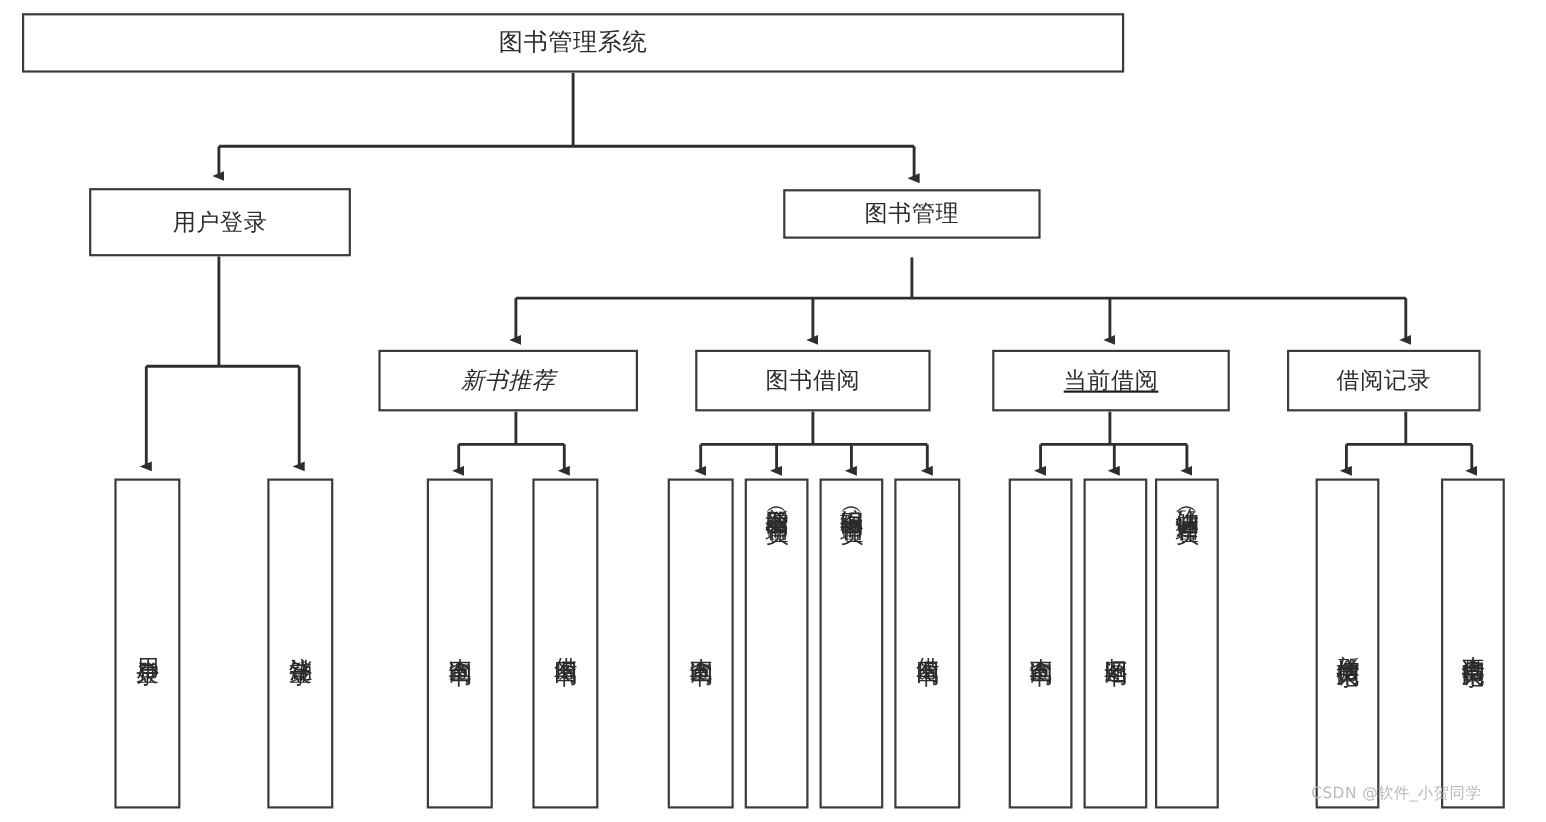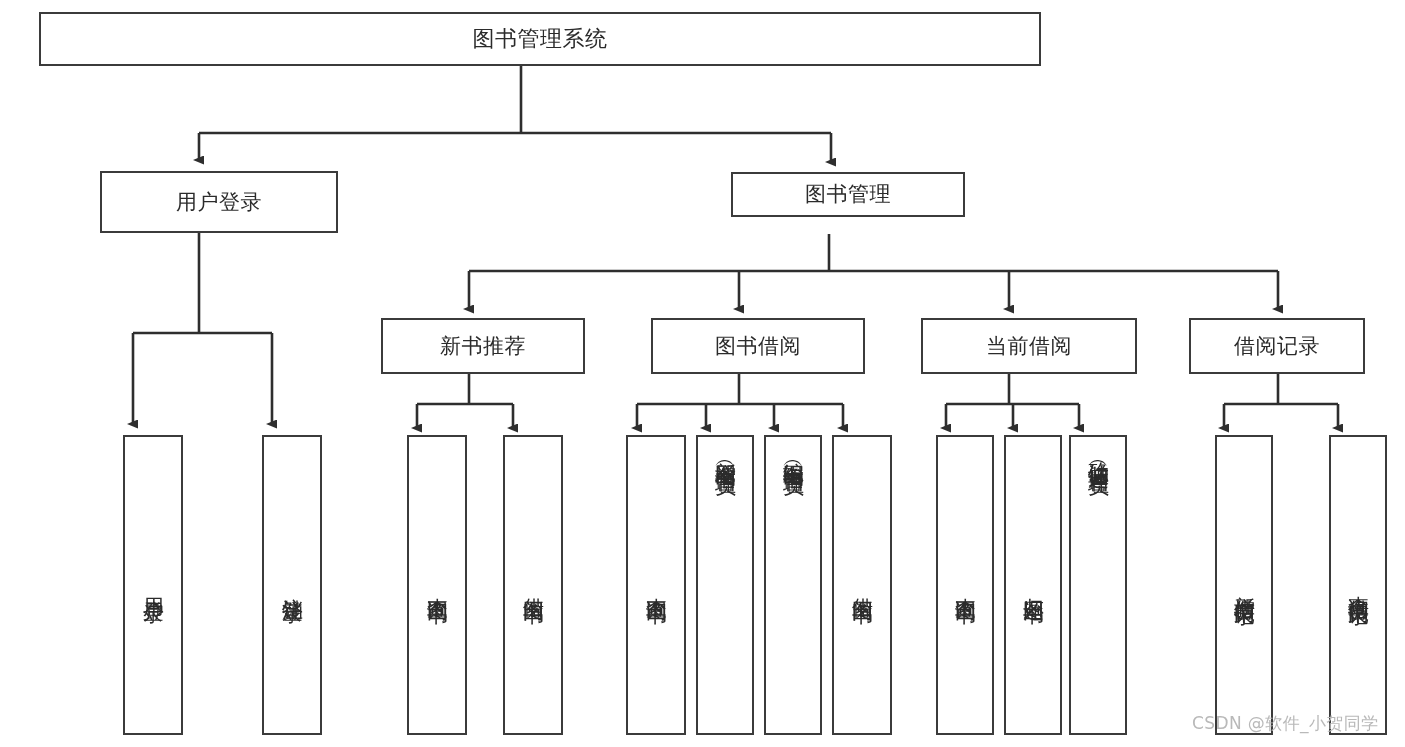--- a/index.html
+++ b/index.html
@@ -22,21 +22,20 @@
   }
   .node{
     position:absolute;
     box-sizing:border-box;
     background:#ffffff;
     border:2px solid #3b3b3b;
     display:flex;
     align-items:center;
     justify-content:center;
     color:#1b1b1b;
-    margin-left:19px;
   }
   .node .label{
     display:block;
     line-height:1.18;
     text-align:center;
     white-space:nowrap;
     color:#2b2b2b;
   }
   .node.horiz .label{
     font-size:21px;
@@ -58,21 +57,21 @@
   }
   .node.vert.mid{
     align-items:center;
     padding-top:0;
   }
   #root-node .label{font-size:22px;}
   .watermark{
     position:absolute;
     left:1192px;
     top:712px;
-    font-size:17px;
+    font-size:14px;
     color:#b9b9b9;
     letter-spacing:.4px;
     white-space:nowrap;
     user-select:none;
   }
 </style>
 </head>
 <body>
 
 <div id="stage">
@@ -131,27 +130,27 @@
     <span class="label">图书管理系统</span>
   </div>
 
   <div class="node horiz" style="left:81px;top:171px;width:238px;height:62px;">
     <span class="label">用户登录</span>
   </div>
   <div class="node horiz" style="left:712px;top:172px;width:234px;height:45px;">
     <span class="label">图书管理</span>
   </div>
 
-  <div class="node horiz" style="left:362px;top:318px;width:204px;height:56px;">
+  <div class="node horiz" style="left:344px;top:318px;width:236px;height:56px;font-style:italic;">
     <span class="label">新书推荐</span>
   </div>
   <div class="node horiz" style="left:632px;top:318px;width:214px;height:56px;">
     <span class="label">图书借阅</span>
   </div>
-  <div class="node horiz" style="left:902px;top:318px;width:216px;height:56px;">
+  <div class="node horiz" style="left:902px;top:318px;width:216px;height:56px;text-decoration:underline;">
     <span class="label">当前借阅</span>
   </div>
   <div class="node horiz" style="left:1170px;top:318px;width:176px;height:56px;">
     <span class="label">借阅记录</span>
   </div>
 
   <div class="node vert mid" style="left:104px;top:435px;width:60px;height:300px;">
     <span class="label">用户登录</span>
   </div>
   <div class="node vert mid" style="left:243px;top:435px;width:60px;height:300px;">

